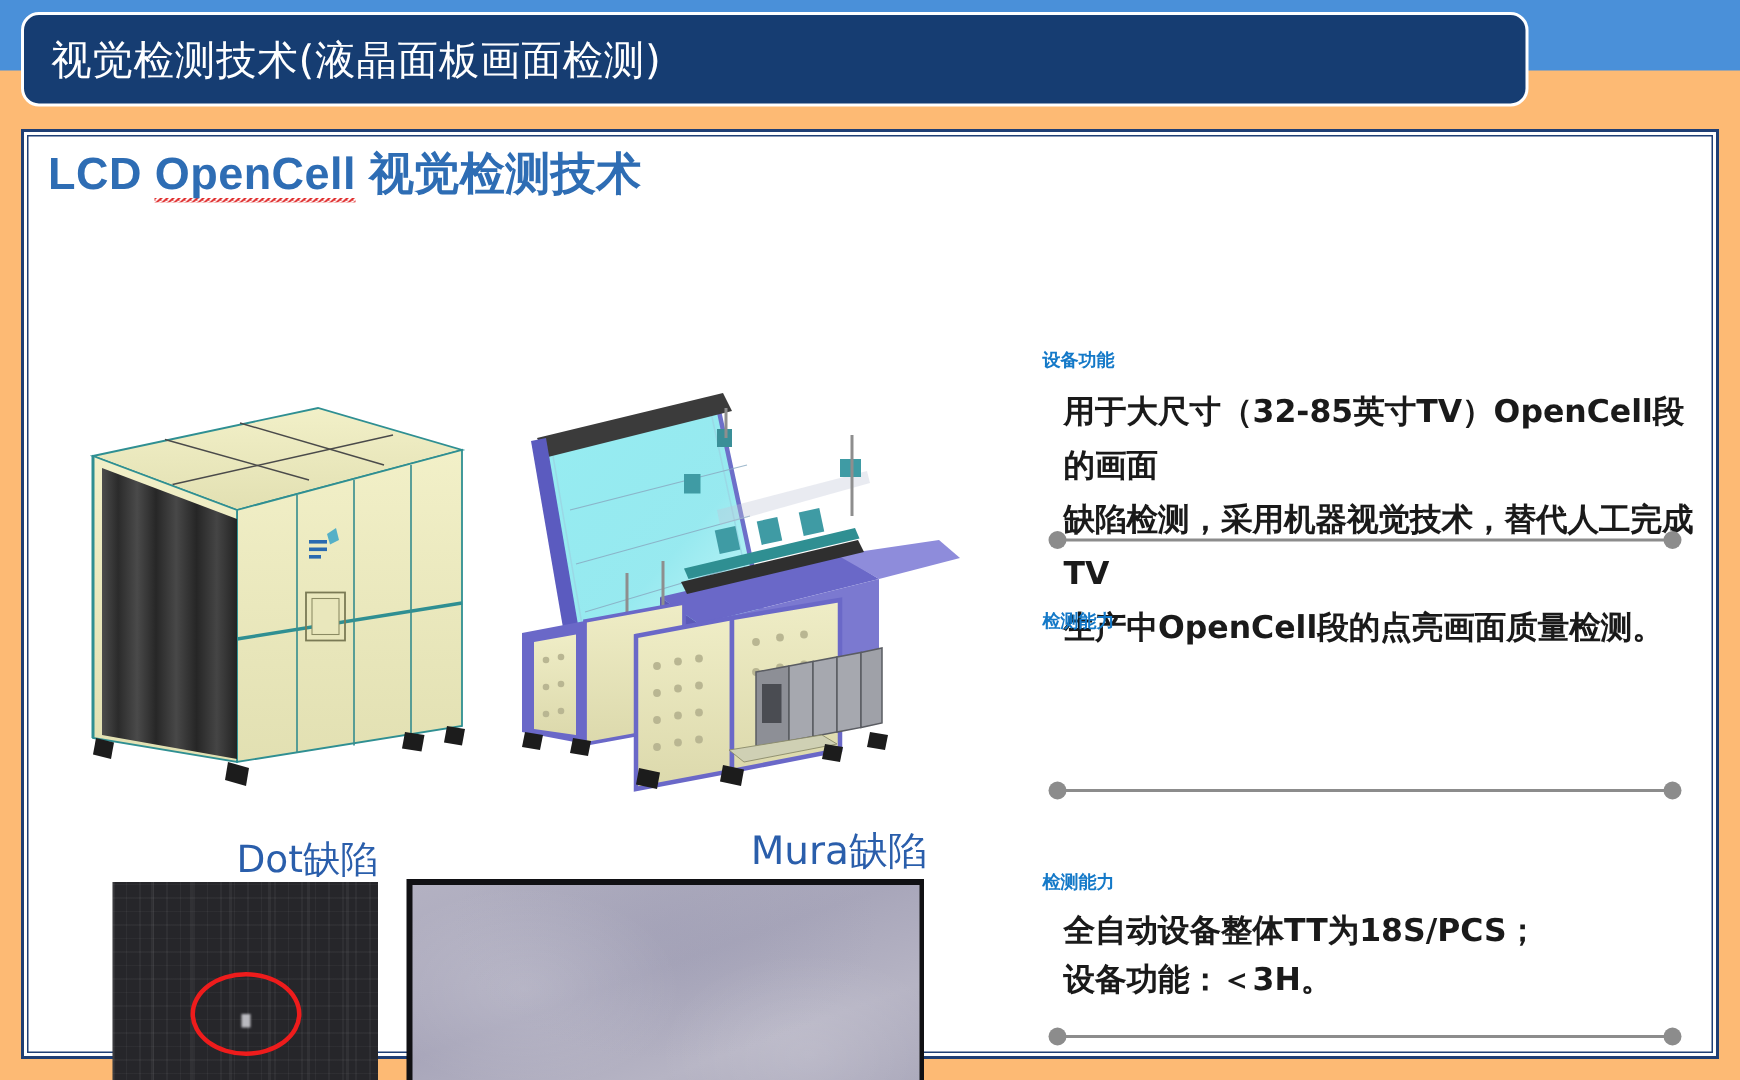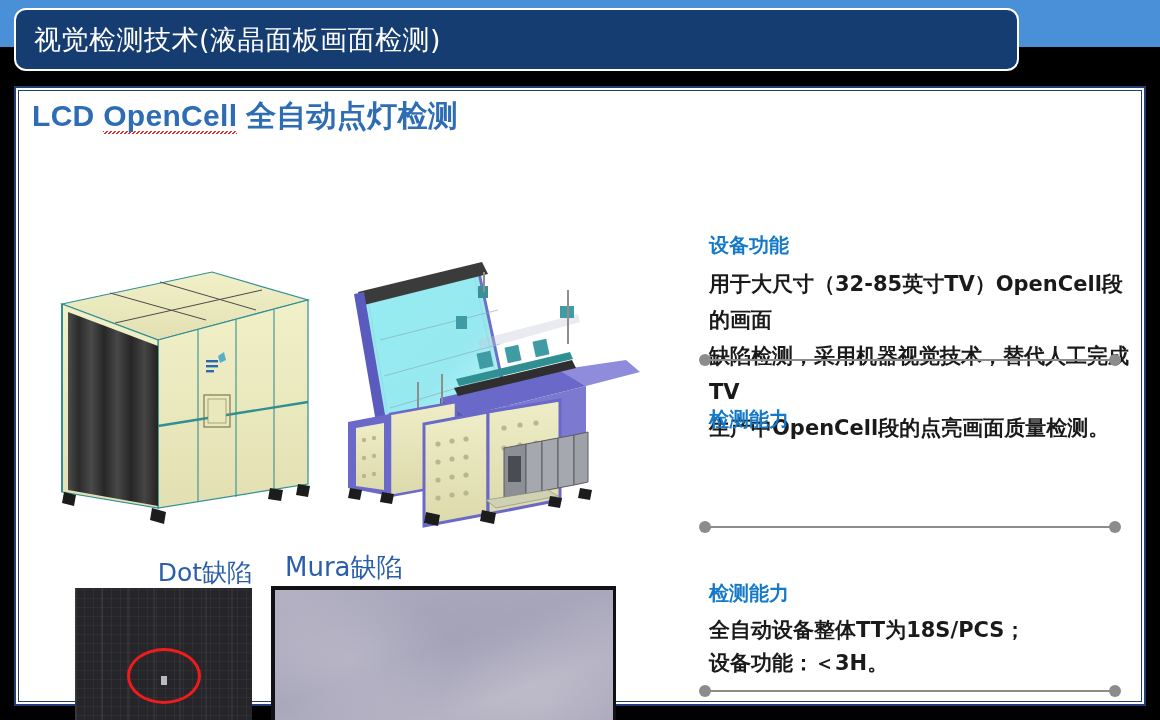--- a/index.html
+++ b/index.html
@@ -3,21 +3,21 @@
 <meta charset="utf-8">
 <title>LCD OpenCell Inspection Slide</title>
 <style>
   * { margin:0; padding:0; box-sizing:border-box; }
   html, body {
     width:1160px; height:720px;
     background:#ffffff;
     font-family:"Liberation Sans","DejaVu Sans",sans-serif;
     overflow:hidden;
   }
-  .slide { position:relative; width:1160px; height:720px; background:#000000; }
+  .slide { position:relative; width:1160px; height:720px; background:#fdba74; }
 
   
   .header-band {
     position:absolute; left:0; top:0; width:1160px; height:47px;
     background:#4a90d9;
   }
   .header-pill {
     position:absolute; left:14px; top:8px; width:1005px; height:63px;
     background:#163d72; border-radius:12px;
     border:2px solid #ffffff;
@@ -56,22 +56,22 @@
   .cad-a { position:absolute; left:24px; top:168px; width:290px; height:268px; }
   .cad-b { position:absolute; left:312px; top:160px; width:318px; height:280px; }
 
   
   .lbl-dot {
     position:absolute; left:58px; top:468px; width:178px;
     text-align:right; font-size:25px; color:#2a5eab;
     font-family:"DejaVu Sans","Liberation Sans",sans-serif;
   }
   .lbl-mura {
-    position:absolute; left:269px; top:462px; width:345px;
-    text-align:left; font-size:26px; color:#2a5eab;
+    position:absolute; left:257px; top:462px; width:345px;
+    text-align:right; font-size:26px; color:#2a5eab;
     font-family:"DejaVu Sans","Liberation Sans",sans-serif;
   }
   .img-dot {
     position:absolute; left:59px; top:500px; width:177px; height:191px;
     background:
       repeating-linear-gradient(90deg, rgba(255,255,255,.045) 0 1px, transparent 1px 9px),
       repeating-linear-gradient(0deg, rgba(255,255,255,.035) 0 1px, transparent 1px 9px),
       repeating-linear-gradient(90deg, rgba(255,255,255,.05) 0 2px, transparent 2px 26px),
       #26262a;
     overflow:hidden;
@@ -96,21 +96,21 @@
       radial-gradient(ellipse 46% 58% at 78% 62%, rgba(255,255,255,.13), transparent 64%),
       radial-gradient(ellipse 60% 70% at 50% 15%, rgba(150,150,175,.28), transparent 70%),
       linear-gradient(160deg,#b3b1c2 0%, #a8a6ba 38%, #b6b4c4 62%, #a09eb3 100%);
   }
 
   
   .info { position:absolute; left:679px; top:0; width:440px; height:100%; }
   .block { position:absolute; left:0; width:440px; }
   .b1 { top:144px; } .b2 { top:318px; } .b3 { top:492px; }
   .block-title {
-    font-size:20px; font-weight:bold; color:#1479c8; margin-left:14px;
+    font-size:12px; font-weight:bold; color:#1479c8; margin-left:0;
     margin-bottom:7px; font-family:"DejaVu Sans","Liberation Sans",sans-serif;
   }
   .block-body {
     font-size:21px; font-weight:bold; color:#1a1a1a;
     line-height:1.72; margin-left:14px; white-space:pre-line;
     font-family:"DejaVu Sans","Liberation Sans",sans-serif;
   }
   .block-body.tight { line-height:1.55; }
   .divider { position:absolute; left:0; width:430px; height:12px; }
   .d1 { top:266px; } .d2 { top:433px; } .d3 { top:597px; }
@@ -129,21 +129,21 @@
 
   <div class="header-band"></div>
   <div class="header-pill">
     <div class="header-title">视觉检测技术(液晶面板画面检测)</div>
   </div>
 
   <div class="panel">
     <div class="panel-inner">
 
       <div class="lcd-heading">
-        <span>LCD </span><span class="spell">OpenCell</span><span> 全自动点灯检测</span>
+        <span>LCD </span><span class="spell">OpenCell</span><span> 视觉检测技术</span>
       </div>
 
       <svg class="cad-a" viewBox="0 0 290 268">
         <defs>
           <linearGradient id="pnl" x1="0" y1="0" x2="0" y2="1">
             <stop offset="0" stop-color="#f2f0c8"></stop>
               <stop offset="1" stop-color="#e2e0b2"></stop>
           </linearGradient>
           <linearGradient id="curt" x1="0" y1="0" x2="1" y2="0">
             <stop offset="0" stop-color="#4c4c4c"></stop>

